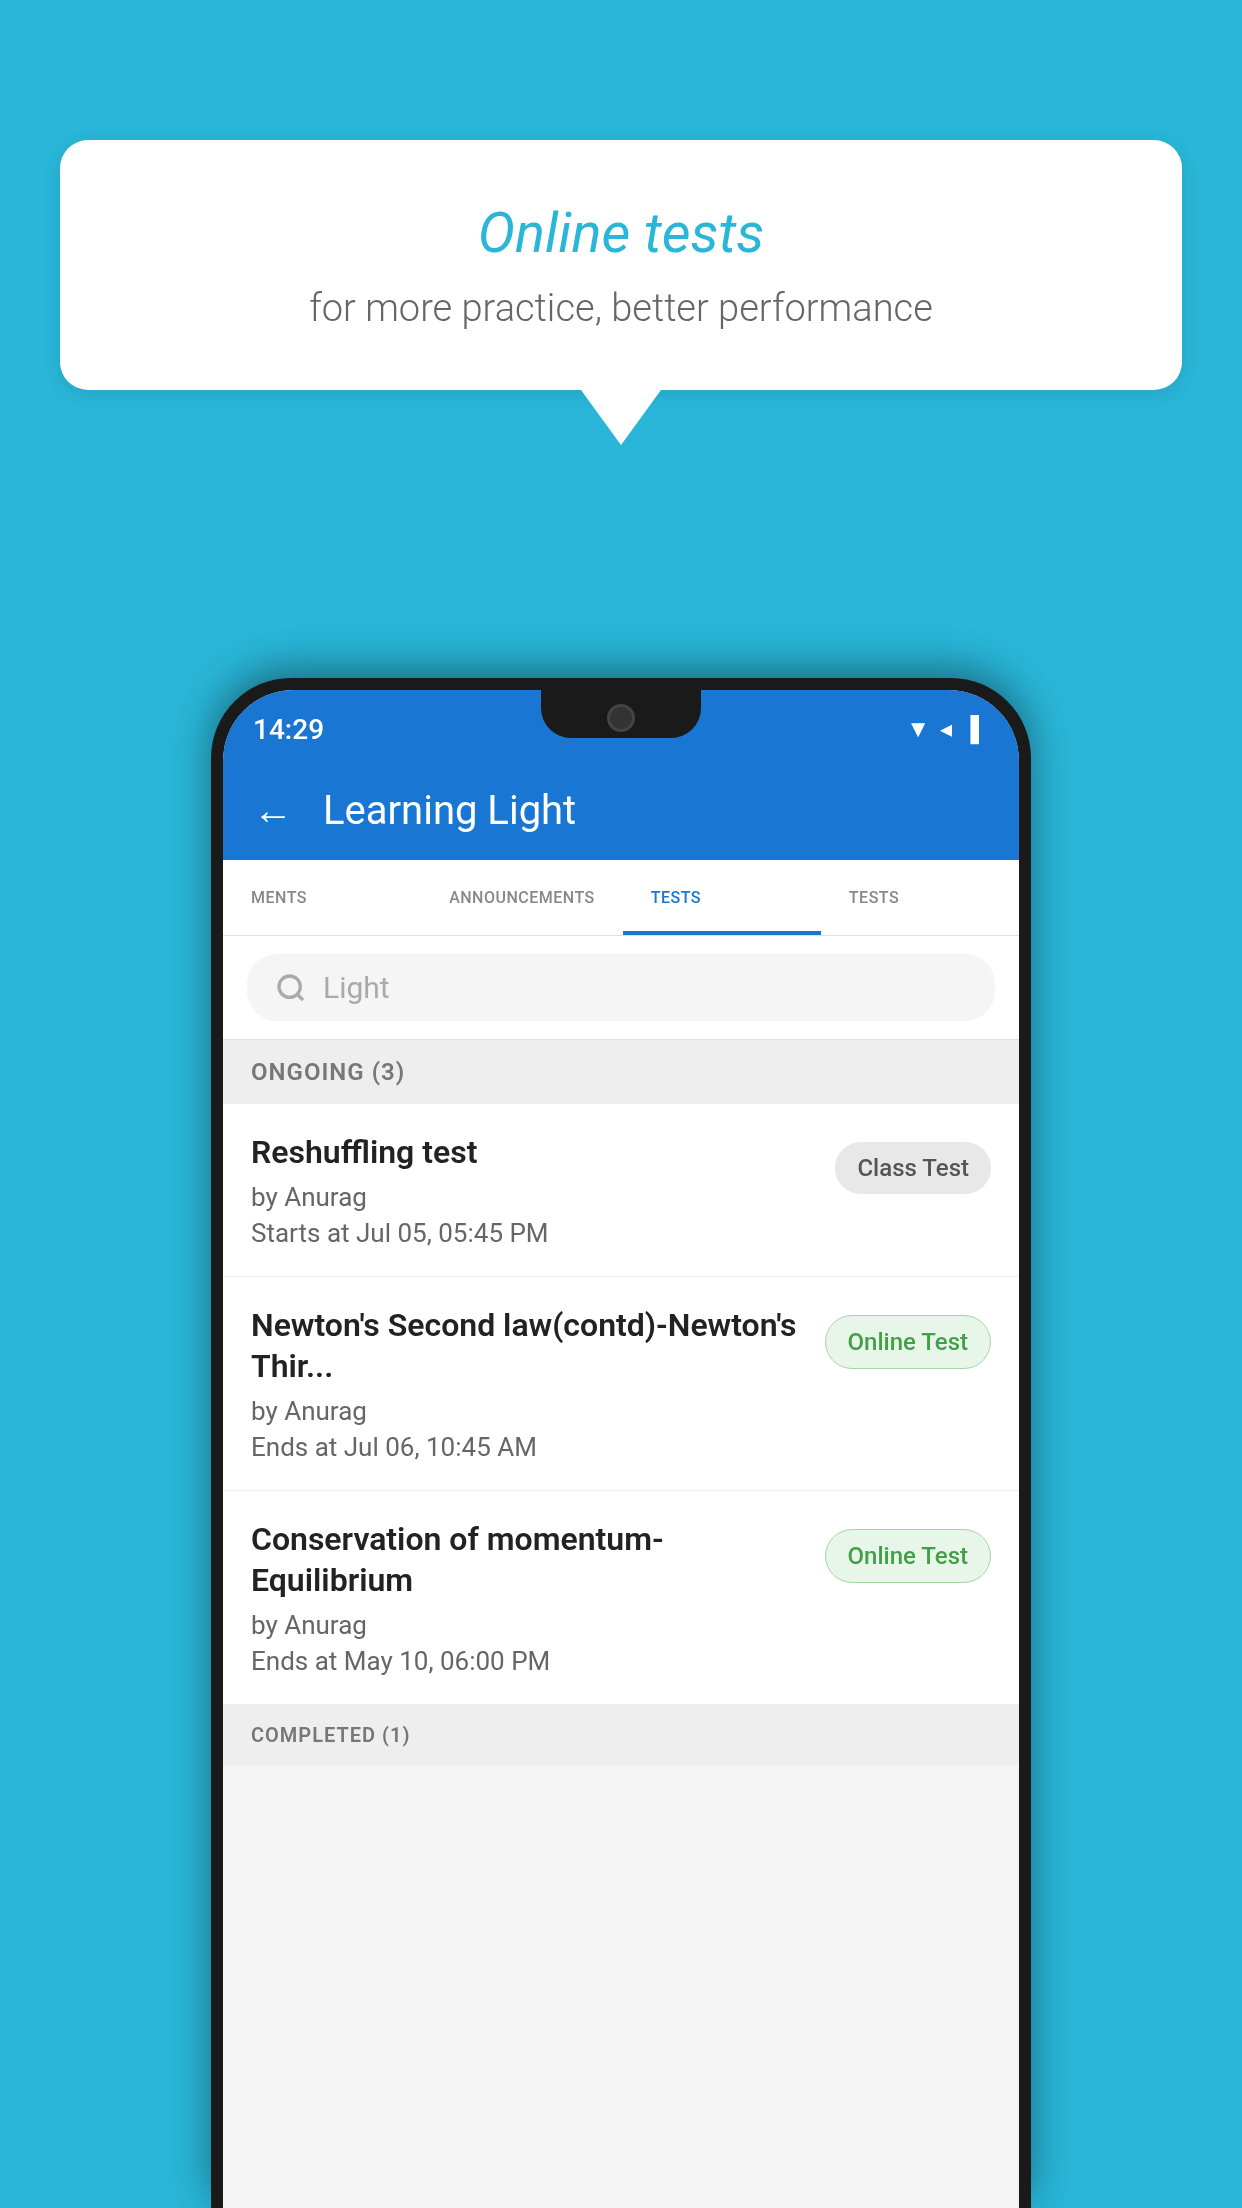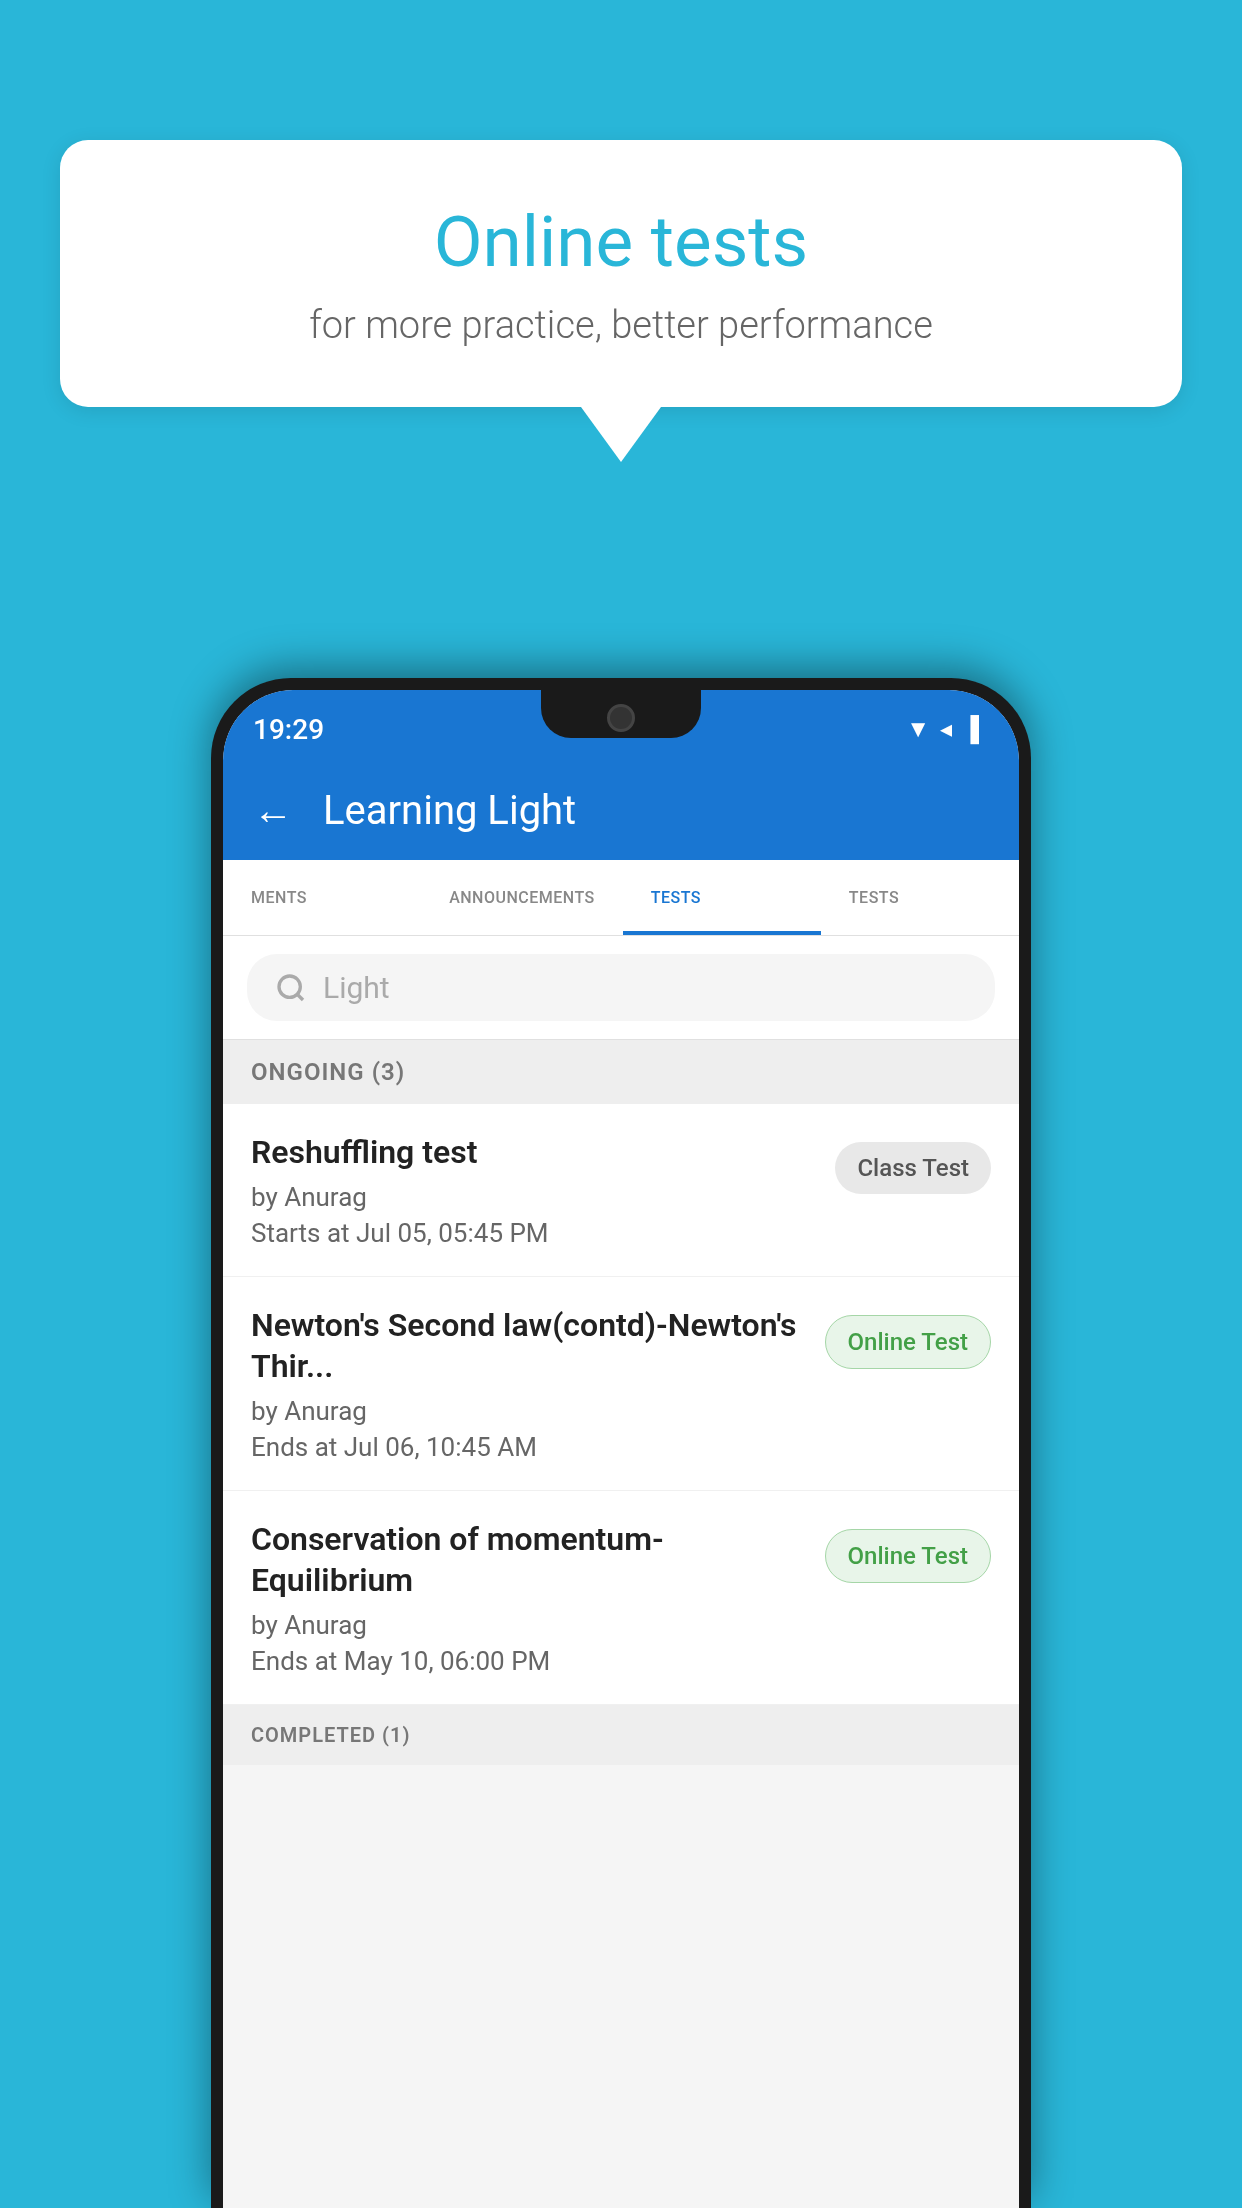--- a/index.html
+++ b/index.html
@@ -24,24 +24,25 @@
     }
     .speech-bubble {
       background: white;
       border-radius: 28px;
       padding: 60px 80px;
       width: 100%;
       text-align: center;
       box-shadow: 0 4px 20px rgba(0,0,0,0.1);
     }
     .speech-bubble-title {
-      font-size: 71px;
+      font-size: 56px;
       color: #29b6d8;
       font-weight: 400;
       margin-bottom: 20px;
+      font-style: italic;
     }
     .speech-bubble-subtitle {
       font-size: 38px;
       color: #666;
       font-weight: 300;
     }
     .speech-bubble-arrow {
       width: 0;
       height: 0;
       border-left: 40px solid transparent;
@@ -293,21 +294,21 @@
 <div class="phone-frame">
 
   <div class="phone-inner">
     <div class="phone-screen">
 
       <div class="phone-notch">
         <div class="phone-camera"></div>
       </div>
 
       <div class="status-bar">
-        <span class="status-time">19:29</span>
+        <span class="status-time">14:29</span>
         <div class="status-icons">
           <span class="wifi-icon">▼</span>
           <span class="signal-icon">◂</span>
           <span class="battery-icon">▐</span>
         </div>
       </div>
 
       <div class="app-header">
         <span class="back-arrow">←</span>
         <span class="app-title">Learning Light</span>

